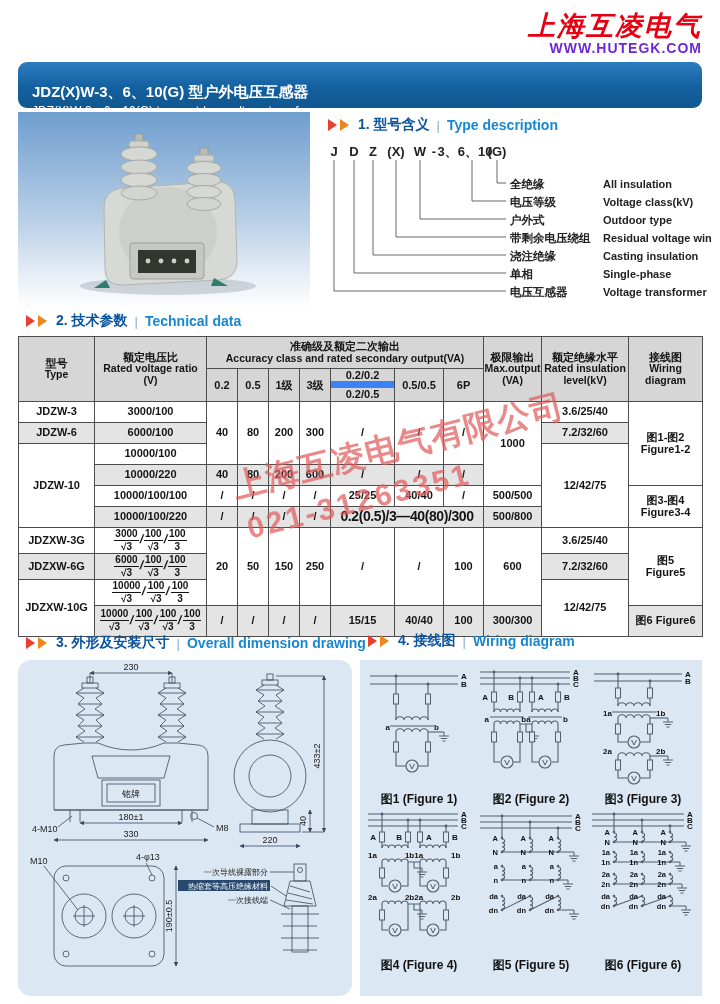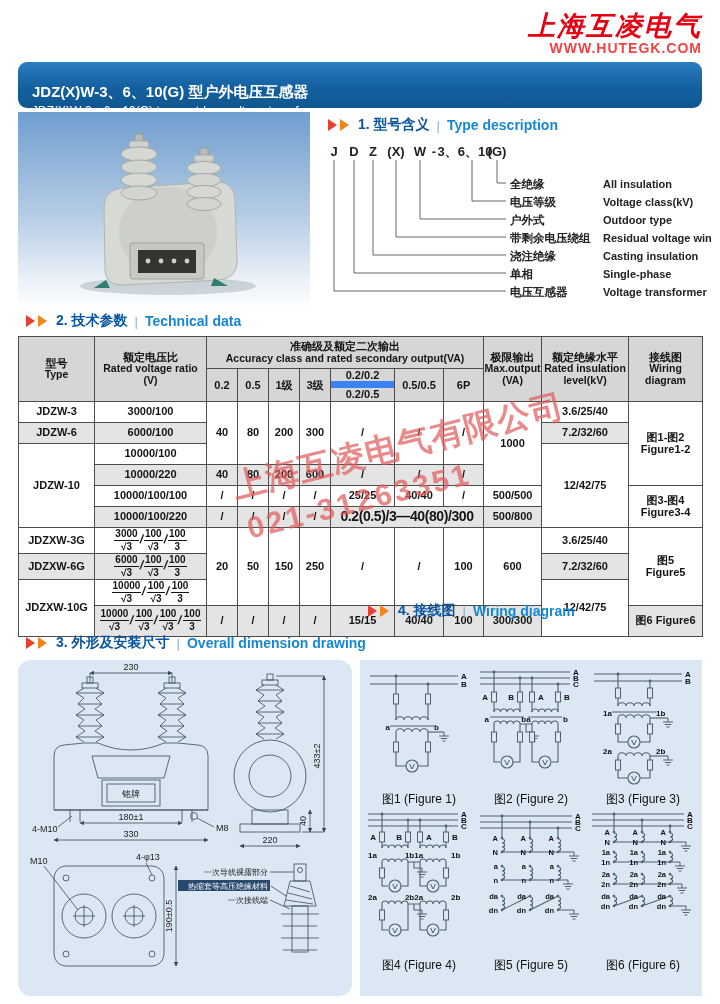--- a/index.html
+++ b/index.html
@@ -1,21 +1,21 @@
 <!DOCTYPE html>
 <html><head>
 <meta charset="utf-8">
 <style>
   html,body{margin:0;padding:0;background:#fff;}
   .page{position:relative;width:720px;height:1004px;background:#fff;overflow:hidden;
         font-family:"Liberation Sans","DejaVu Sans",sans-serif;color:#111;}
   
   .logo{position:absolute;right:18px;top:8px;color:#e60012;font-size:27px;font-weight:900;
         font-style:italic;letter-spacing:2px;}
-  .website{position:absolute;right:18px;top:40px;color:#ef4444;font-size:14px;font-weight:bold;letter-spacing:1px;text-align:right;}
+  .website{position:absolute;right:18px;top:40px;color:#6d28d9;font-size:14px;font-weight:bold;letter-spacing:1px;text-align:right;}
   .titlebar{position:absolute;left:18px;top:62px;width:684px;height:46px;border-radius:9px;
         background:linear-gradient(180deg,#2b7dc0 0%,#14609f 55%,#0f578f 100%);
         color:#fff;padding:20px 14px;box-sizing:border-box;}
   .titlebar .t1{font-size:15px;font-weight:bold;line-height:20px;}
   .titlebar .t2{font-size:12px;line-height:18px;}
   
   .sec{position:absolute;display:flex;align-items:center;gap:5px;height:18px;margin-left:8px;}
   .arr{width:0;height:0;border-top:6px solid transparent;border-bottom:6px solid transparent;display:inline-block;}
   .a1{border-left:9px solid #e8402e;}
   .a2{border-left:9px solid #f08519;margin-left:-2px;margin-right:4px;}
@@ -46,21 +46,21 @@
   .fd{display:block;padding-top:1px;}
   .fsep{display:inline-block;vertical-align:middle;margin:0 1px;font-size:12px;transform:skewX(-12deg);}
   
   .wm{position:absolute;left:228px;top:466px;transform:rotate(-14deg);transform-origin:left top;
       color:rgba(225,92,92,0.72);font-weight:900;pointer-events:none;z-index:6;white-space:nowrap;}
   .wm1{font-size:33px;letter-spacing:1px;}
   .wm2{font-size:30px;letter-spacing:3px;margin-top:4px;margin-left:4px;}
   
   .wgrid{display:grid;grid-template-columns:repeat(3,1fr);padding:6px 4px 0 4px;column-gap:2px;}
   .wcell{display:flex;flex-direction:column;align-items:center;}
-  .wcap{font-size:12px;font-weight:normal;color:#111;margin-top:1px;}
+  .wcap{font-size:12px;font-weight:bold;color:#111;margin-top:1px;}
   
   text{font-family:"Liberation Sans","DejaVu Sans",sans-serif;}
   .codechar{font-size:13px;font-weight:bold;fill:#222;}
   .cl{fill:none;stroke:#555;stroke-width:0.9;}
   .lzh{font-size:11.5px;font-weight:bold;fill:#222;}
   .len{font-size:11px;font-weight:bold;fill:#222;}
   .w{stroke:#50606e;stroke-width:1.1;fill:none;}
   .wl{font-size:8px;font-weight:bold;fill:#111;}
   .tlbl{font-size:7.5px;font-weight:bold;fill:#111;}
   .dimtxt{font-size:9px;fill:#222;}
@@ -376,21 +376,21 @@
   </div>
 
   <div class="sec" style="left:18px;top:634px;">
     <span class="arr a1"></span>
       <span class="arr a2"></span>
     <span class="szh"><span>3.</span> <span>外形及安装尺寸</span></span>
     <span class="ssep">|</span>
     <span class="sen">Overall dimension drawing</span>
   </div>
 
-  <div class="sec" style="left:360px;top:602px;">
+  <div class="sec" style="left:360px;top:632px;">
     <span class="arr a1"></span>
       <span class="arr a2"></span>
     <span class="szh"><span>4.</span> <span>接线图</span></span>
     <span class="ssep">|</span>
     <span class="sen">Wiring diagram</span>
   </div>
 
   <div class="panel p3">
     <svg width="334" height="336" viewBox="0 0 334 336">
 

